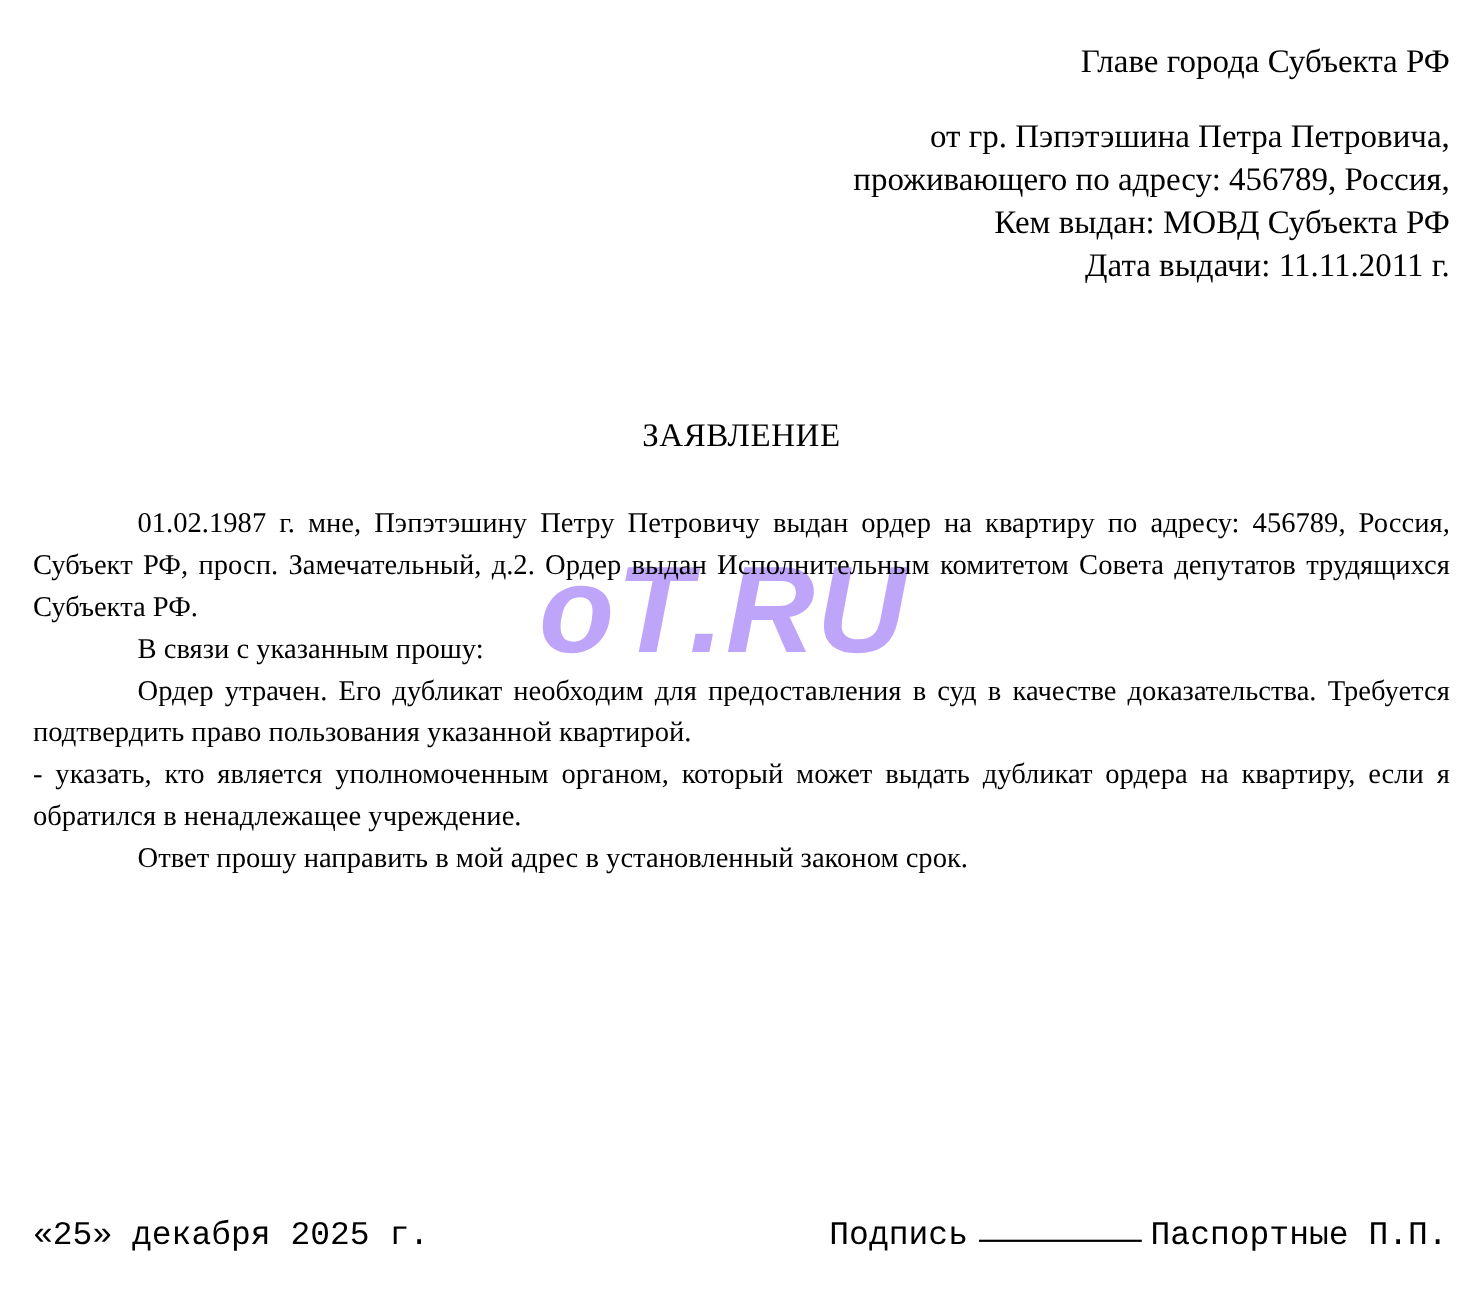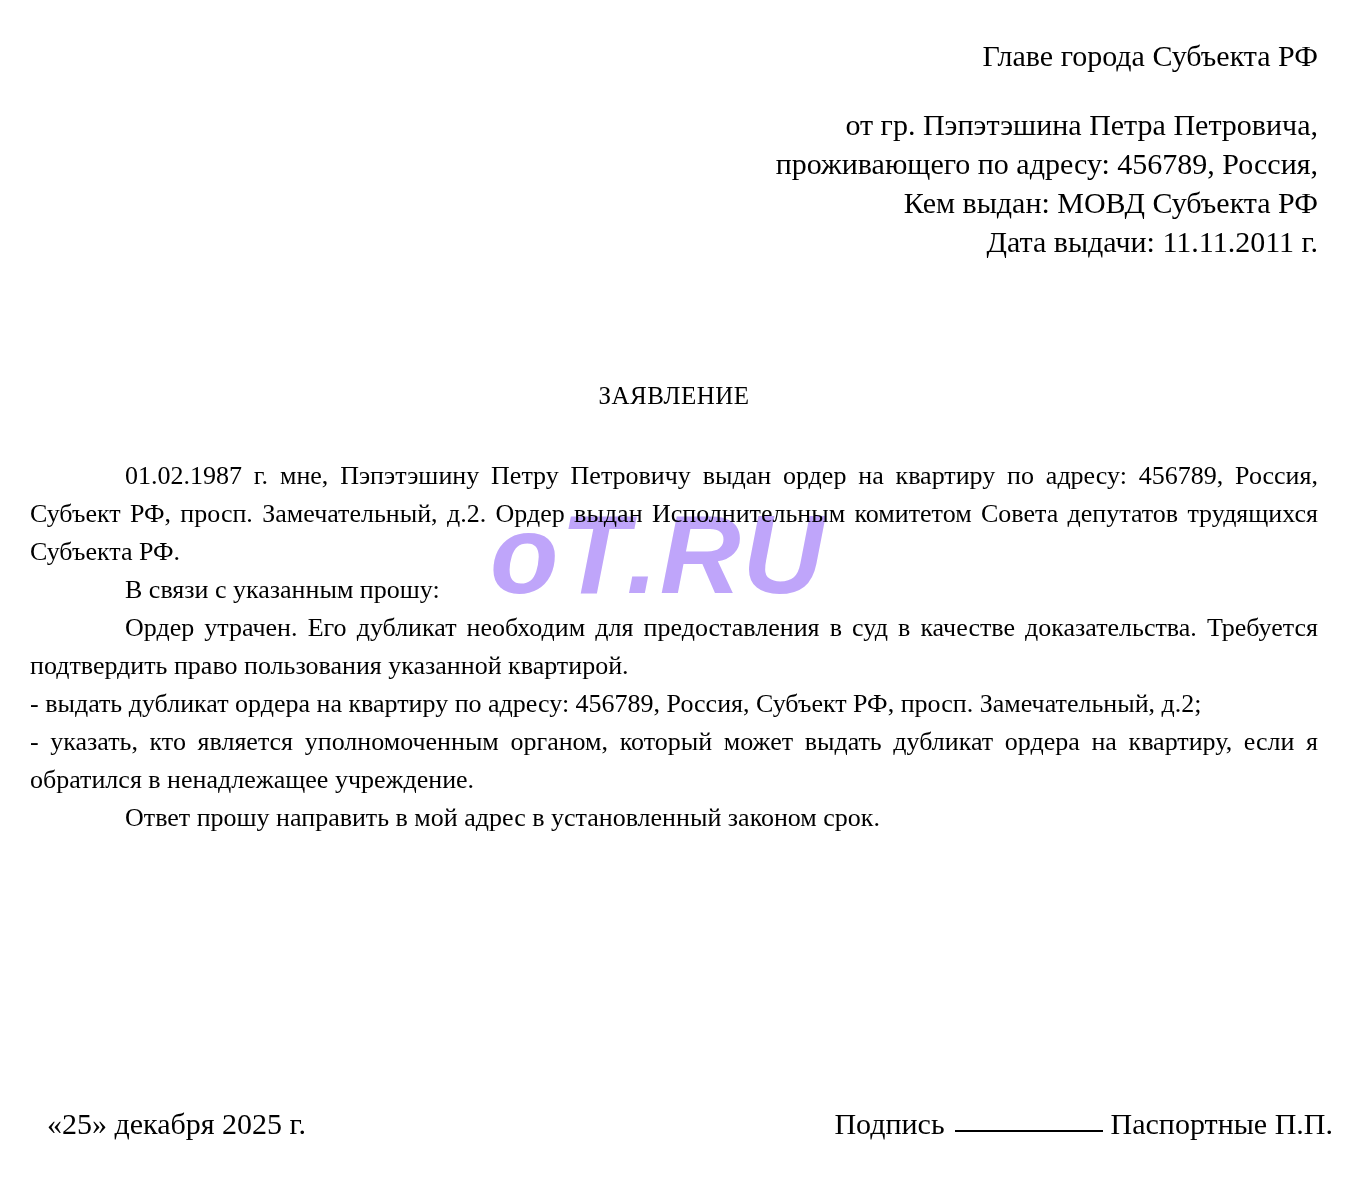--- a/index.html
+++ b/index.html
@@ -63,21 +63,21 @@
     text-align: right;
     font-size: 30px;
     line-height: 39px;
   }
   .applicant .line { white-space: nowrap; }
 
   
   .doc-title {
     margin-top: 116px;
     text-align: center;
-    font-size: 25px;
+    font-size: 30px;
     line-height: 38px;
     letter-spacing: 0.5px;
   }
 
   
   .body-text {
     margin-top: 42px;
     font-size: 26px;
     line-height: 38px;
     text-align: justify;
@@ -88,28 +88,29 @@
     margin: 0;
     text-indent: 95px;
   }
   .body-text p.no-indent {
     text-indent: 0;
   }
 
   
   .footer {
     position: absolute;
-    left: 17px;
+    left: 0;
     top: 1105px;
     width: 1288px;
     font-size: 30px;
     line-height: 38px;
     display: flex;
     justify-content: space-between;
     align-items: baseline;
+    font-family: Liberation Mono, monospace;
   }
   .footer .date { white-space: nowrap; }
   .footer .signature {
     white-space: nowrap;
     padding-right: 2px;
   }
   .sig-blank {
     display: inline-block;
     width: 148px;
     border-bottom: 2px solid #000;
@@ -136,21 +137,20 @@
       <div class="line">Кем выдан: МОВД Субъекта РФ</div>
       <div class="line">Дата выдачи: 11.11.2011 г.</div>
     </div>
 
     <div class="doc-title">ЗАЯВЛЕНИЕ</div>
 
     <div class="body-text">
       <p>01.02.1987 г. мне, Пэпэтэшину Петру Петровичу выдан ордер на квартиру по адресу: 456789, Россия, Субъект РФ, просп. Замечательный, д.2. Ордер выдан Исполнительным комитетом Совета депутатов трудящихся Субъекта РФ.</p>
       <p>В связи с указанным прошу:</p>
       <p>Ордер утрачен. Его дубликат необходим для предоставления в суд в качестве доказательства. Требуется подтвердить право пользования указанной квартирой.</p>
-      <p class="no-indent">- выдать дубликат ордера на квартиру по адресу: 456789, Россия, Субъект РФ, просп. Замечательный, д.2;</p>
       <p class="no-indent">- указать, кто является уполномоченным органом, который может выдать дубликат ордера на квартиру, если я обратился в ненадлежащее учреждение.</p>
       <p>Ответ прошу направить в мой адрес в установленный законом срок.</p>
     </div>
 
     <div class="footer">
       <div class="date">«25» декабря 2025 г.</div>
       <div class="signature">
         <span>Подпись</span><span class="sig-blank"></span><span>Паспортные П.П.</span>
       </div>
     </div>

